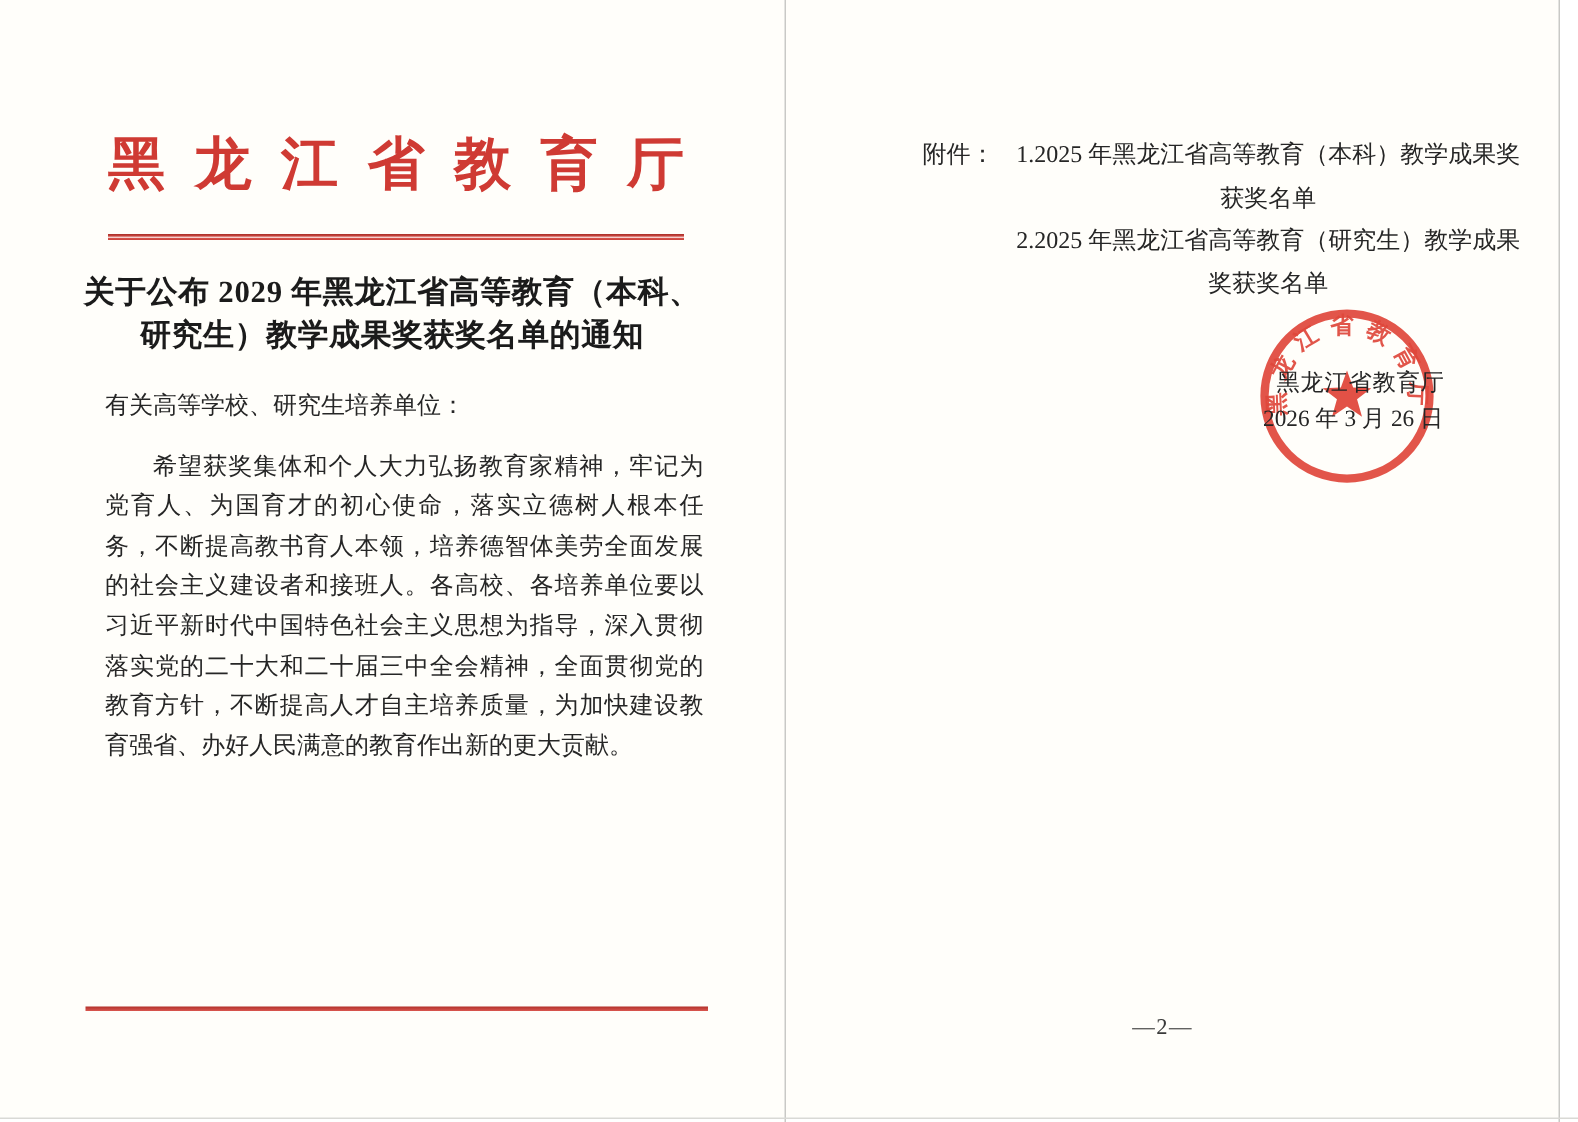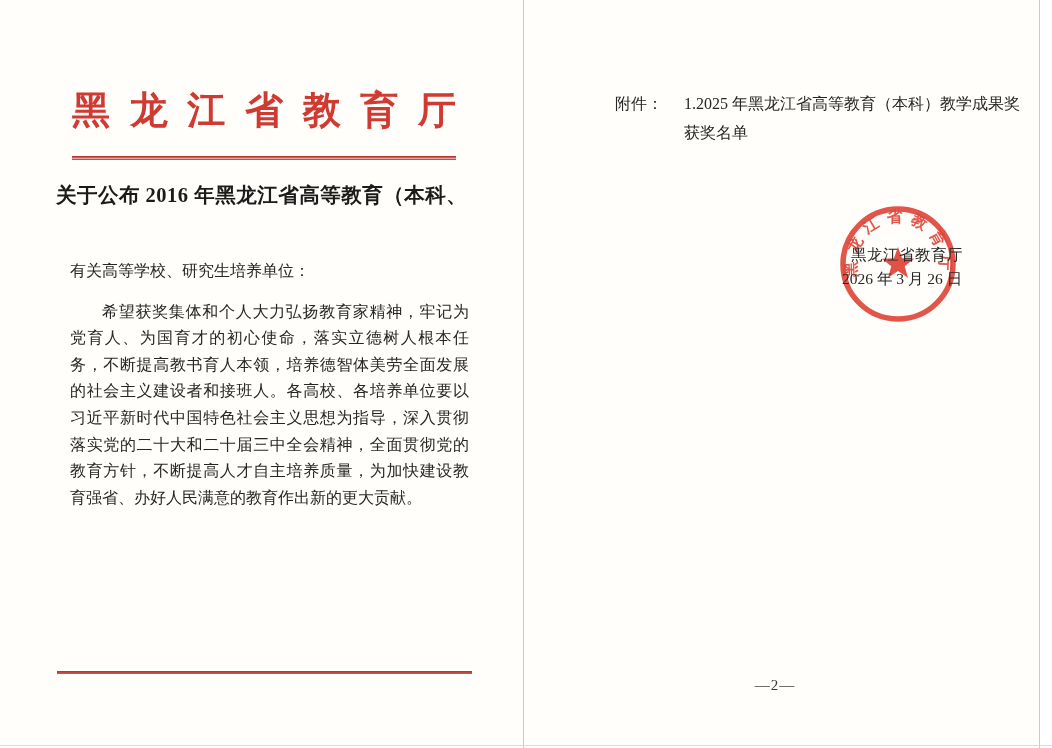--- a/index.html
+++ b/index.html
@@ -49,23 +49,23 @@
   .red-footer{
     position:absolute;left:57px;top:671px;width:415px;height:3px;
     background:linear-gradient(to bottom,#b13029,#da5750);
   }
 
   
   .attachment{
     position:absolute;left:91px;top:90px;
     display:flex;font-size:16px;line-height:28.6px;
   }
-  .attachment .att-label{white-space:nowrap;margin-right:21px;}
+  .attachment .att-label{white-space:nowrap;margin-right:9px;}
   .attachment .att-items{width:347px;}
-  .attachment .att-item{text-align:left;}
+  .attachment .att-item{text-align:center;}
 
   .seal-wrap{position:absolute;left:296px;top:186px;width:156px;height:156px;opacity:0.93;}
   .seal-wrap svg{display:block;width:156px;height:156px;}
 
   .signer{
     position:absolute;left:327px;top:245px;width:200px;
     font-size:15.5px;color:#262626;letter-spacing:0.5px;white-space:nowrap;
   }
   .sign-date{
     position:absolute;left:318px;top:269px;width:220px;
@@ -84,34 +84,36 @@
       <span>黑</span>
       <span>龙</span>
       <span>江</span>
       <span>省</span>
       <span>教</span>
       <span>育</span>
       <span>厅</span>
     </div>
   <div class="red-rule"></div>
   <div class="doc-title">
-    <div>关于公布 2016 年黑龙江省高等教育（本科、</div>
+    <div>关于公布 2029 年黑龙江省高等教育（本科、</div>
+    <div>研究生）教学成果奖获奖名单的通知</div>
   </div>
   <div class="body-text">
     <p class="salutation">有关高等学校、研究生培养单位：</p>
     <p class="para">希望获奖集体和个人大力弘扬教育家精神，牢记为党育人、为国育才的初心使命，落实立德树人根本任务，不断提高教书育人本领，培养德智体美劳全面发展的社会主义建设者和接班人。各高校、各培养单位要以习近平新时代中国特色社会主义思想为指导，深入贯彻落实党的二十大和二十届三中全会精神，全面贯彻党的教育方针，不断提高人才自主培养质量，为加快建设教育强省、办好人民满意的教育作出新的更大贡献。</p>
   </div>
   <div class="red-footer"></div>
 </div>
 
 <div class="sheet sheet-right">
   <div class="attachment">
     <div class="att-label">附件：</div>
     <div class="att-items">
       <div class="att-item">1.2025 年黑龙江省高等教育（本科）教学成果奖获奖名单</div>
+      <div class="att-item">2.2025 年黑龙江省高等教育（研究生）教学成果奖获奖名单</div>
     </div>
   </div>
 
   <div class="seal-wrap">
     <svg viewBox="0 0 156 156" xmlns="http://www.w3.org/2000/svg">
       <circle cx="78" cy="78" r="55" fill="none" stroke="#dd3a2d" stroke-width="5.5" opacity="0.92"></circle>
       <polygon points="78,61 82.1,72.3 94.2,72.8 84.7,80.2 88,91.8 78,85 68,91.8 71.3,80.2 61.8,72.8 73.9,72.3" fill="#dd3a2d" opacity="0.95"></polygon>
       <path id="sealArc" d="M 41.63 99 A 42 42 0 1 1 114.37 99" fill="none"></path>
       <text font-size="15.5" fill="#dd3a2d" font-weight="bold" letter-spacing="7" opacity="0.92" font-family="Liberation Serif, DejaVu Serif, serif">
         <textPath href="#sealArc" startOffset="50%" text-anchor="middle">黑龙江省教育厅</textPath>

